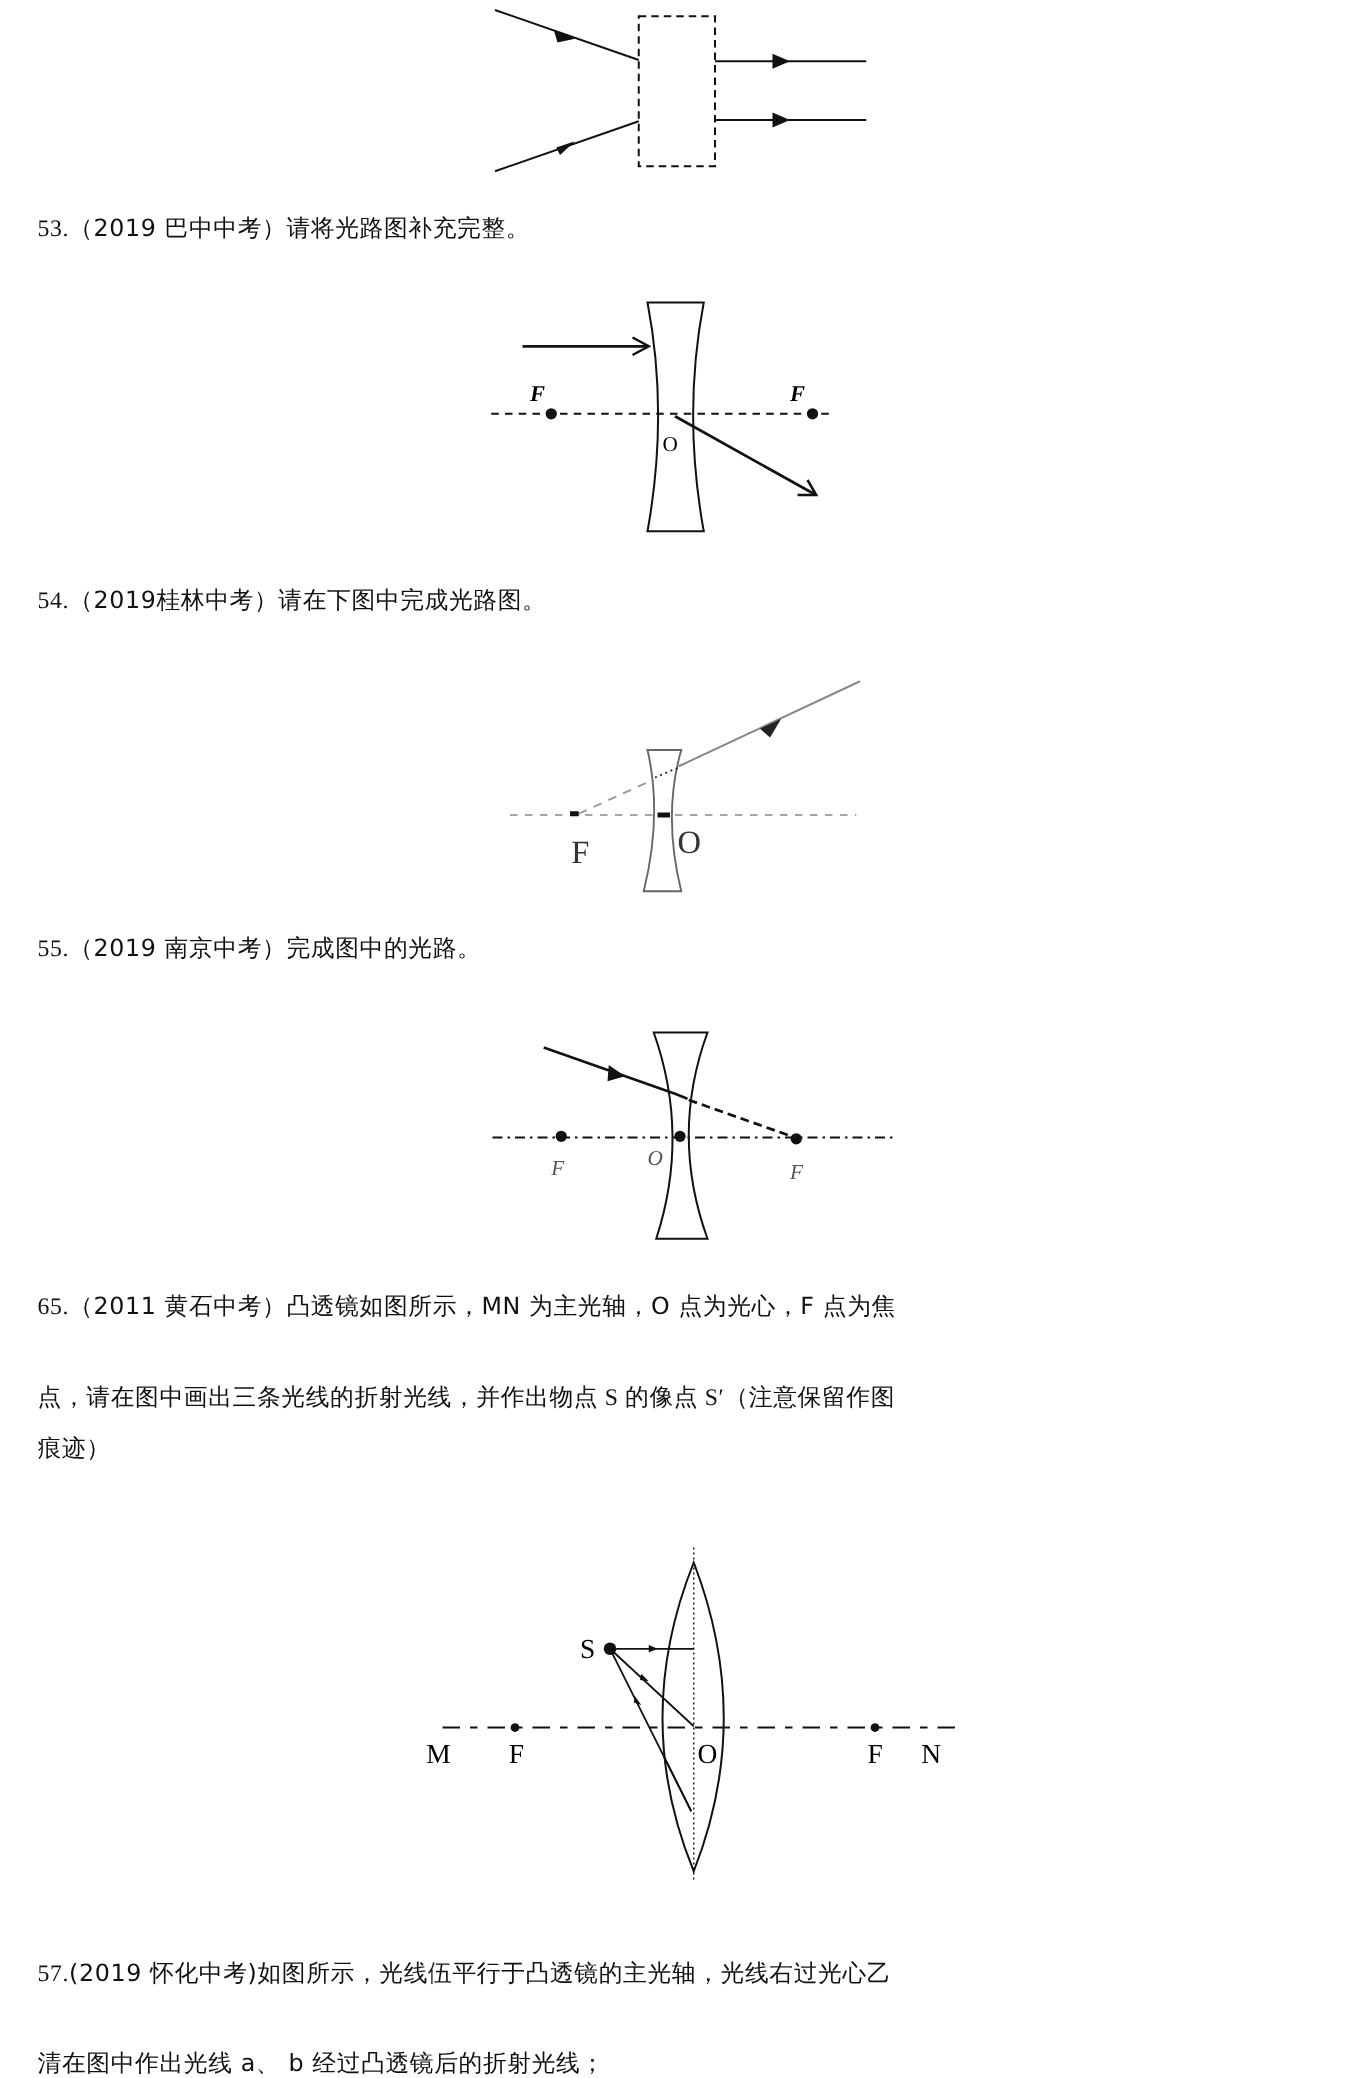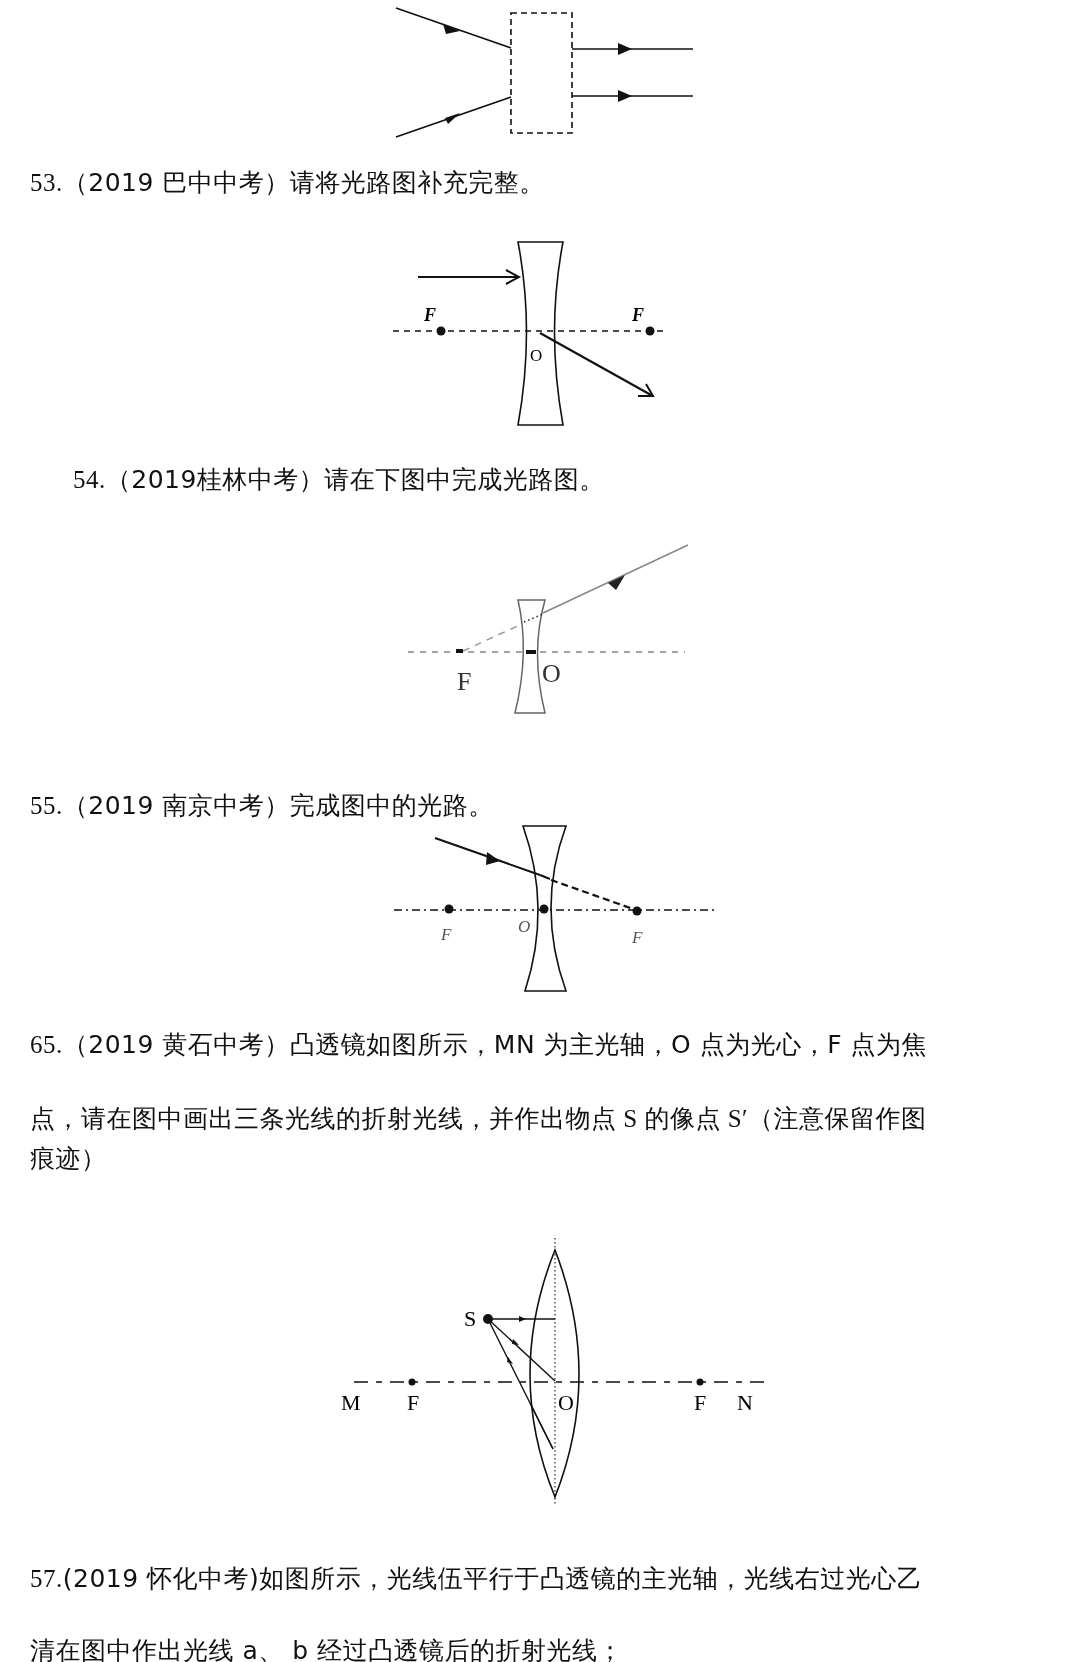--- a/index.html
+++ b/index.html
@@ -1,18 +1,18 @@
 <!DOCTYPE html>
 <html><head>
 <meta charset="utf-8">
 <style>
   html, body { margin:0; padding:0; background:#ffffff; }
   body { width:1080px; height:1662px; position:relative; overflow:hidden;
          font-family:"DejaVu Serif","Liberation Serif",serif; color:#111; }
-  .q { position:absolute; left:30px; font-size:25px; line-height:30px; white-space:nowrap;
+  .q { position:absolute; left:30px; font-size:19px; line-height:30px; white-space:nowrap;
        font-family:"DejaVu Sans","Liberation Sans",sans-serif; letter-spacing:0.5px; }
   .num { font-family:"Liberation Serif","DejaVu Serif",serif; }
   svg.fig { position:absolute; left:0; top:0; overflow:visible; }
   .lbl { font-family:"Liberation Serif","DejaVu Serif",serif; }
 </style>
 </head>
 <body>
 
 <svg class="fig" width="1080" height="140">
   <defs>
@@ -42,58 +42,58 @@
   <circle cx="650" cy="331" r="4.5" fill="#111"></circle>
   <text class="lbl" x="424" y="321" font-size="18" font-style="italic" font-weight="bold">F</text>
   <text class="lbl" x="632" y="321" font-size="18" font-style="italic" font-weight="bold">F</text>
   <text class="lbl" x="530" y="361" font-size="17">O</text>
   <line x1="418" y1="277" x2="518" y2="277" stroke="#111" stroke-width="2.2"></line>
   <path d="M506,270 L519,277 L506,284" fill="none" stroke="#111" stroke-width="2"></path>
   <line x1="540" y1="333" x2="651" y2="395" stroke="#111" stroke-width="2.2"></line>
   <path d="M638,396 L653,396 L646,384" fill="none" stroke="#111" stroke-width="2"></path>
 </svg>
 
-<div class="q" style="top:465px;margin-left:43px;">
+<div class="q" style="top:465px;">
   <span class="num">54.</span><span>（2019桂林中考）请在下图中完成光路图。</span>
 </div>
 
 <svg class="fig" width="1080" height="720">
   <path d="M518,600 L545,600 Q530,652 545,713 L515,713 Q530,652 518,600 z" fill="none" stroke="#666" stroke-width="1.5"></path>
   <line x1="408" y1="652" x2="685" y2="652" stroke="#888" stroke-width="1.3" stroke-dasharray="6,6"></line>
   <line x1="543" y1="613" x2="688" y2="545" stroke="#888" stroke-width="1.6"></line>
   <path d="M608,583 L625,575 L616,590 z" fill="#222"></path>
   <line x1="463" y1="651" x2="522" y2="624" stroke="#999" stroke-width="1.5" stroke-dasharray="7,6"></line>
   <line x1="524" y1="622" x2="543" y2="614" stroke="#222" stroke-width="1.5" stroke-dasharray="1.5,3"></line>
   <rect x="456" y="649" width="7" height="4" fill="#111"></rect>
   <rect x="526" y="650" width="10" height="4" fill="#111"></rect>
   <text class="lbl" x="457" y="690" font-size="26" fill="#333">F</text>
   <text class="lbl" x="542" y="682" font-size="26" fill="#333">O</text>
 </svg>
 
-<div class="q" style="top:791px;">
+<div class="q" style="top:744px;">
   <span class="num">55.</span><span>（2019 南京中考）完成图中的光路。</span>
 </div>
 
 <svg class="fig" width="1080" height="1000">
   <path d="M523,826 L566,826 Q536,908 566,991 L525,991 Q552,908 523,826 z" fill="none" stroke="#111" stroke-width="1.6"></path>
   <line x1="394" y1="910" x2="715" y2="910" stroke="#111" stroke-width="1.5" stroke-dasharray="8,4,2,4"></line>
   <circle cx="449" cy="909" r="4.5" fill="#111"></circle>
   <circle cx="544" cy="909" r="4.5" fill="#111"></circle>
   <circle cx="637" cy="911" r="4.5" fill="#111"></circle>
   <text class="lbl" x="441" y="940" font-size="17" font-style="italic" fill="#555">F</text>
   <text class="lbl" x="518" y="932" font-size="17" font-style="italic" fill="#555">O</text>
   <text class="lbl" x="632" y="943" font-size="17" font-style="italic" fill="#555">F</text>
   <line x1="435" y1="838" x2="540" y2="875" stroke="#111" stroke-width="2"></line>
   <path d="M487,852 L500,861 L486,865 z" fill="#111"></path>
   <line x1="540" y1="875" x2="550" y2="879" stroke="#111" stroke-width="2"></line>
   <line x1="551" y1="880" x2="636" y2="910" stroke="#111" stroke-width="2.2" stroke-dasharray="7,4"></line>
 </svg>
 
 <div class="q" style="top:1030px;">
-  <span class="num">65.</span><span>（2019 黄石中考）凸透镜如图所示，MN 为主光轴，O 点为光心，F 点为焦</span>
+  <span class="num">65.</span><span>（2011 黄石中考）凸透镜如图所示，MN 为主光轴，O 点为光心，F 点为焦</span>
 </div>
 <div class="q" style="top:1104px;font-family:Liberation Serif, serif;">
   <span>点，请在图中画出三条光线的折射光线，并作出物点 S 的像点 S′（注意保留作图</span>
 </div>
 <div class="q" style="top:1144px;">
   <span>痕迹）</span>
 </div>
 
 <svg class="fig" width="1080" height="1520">
   <line x1="555" y1="1238" x2="555" y2="1505" stroke="#222" stroke-width="1.2" stroke-dasharray="1.5,2.5"></line>

